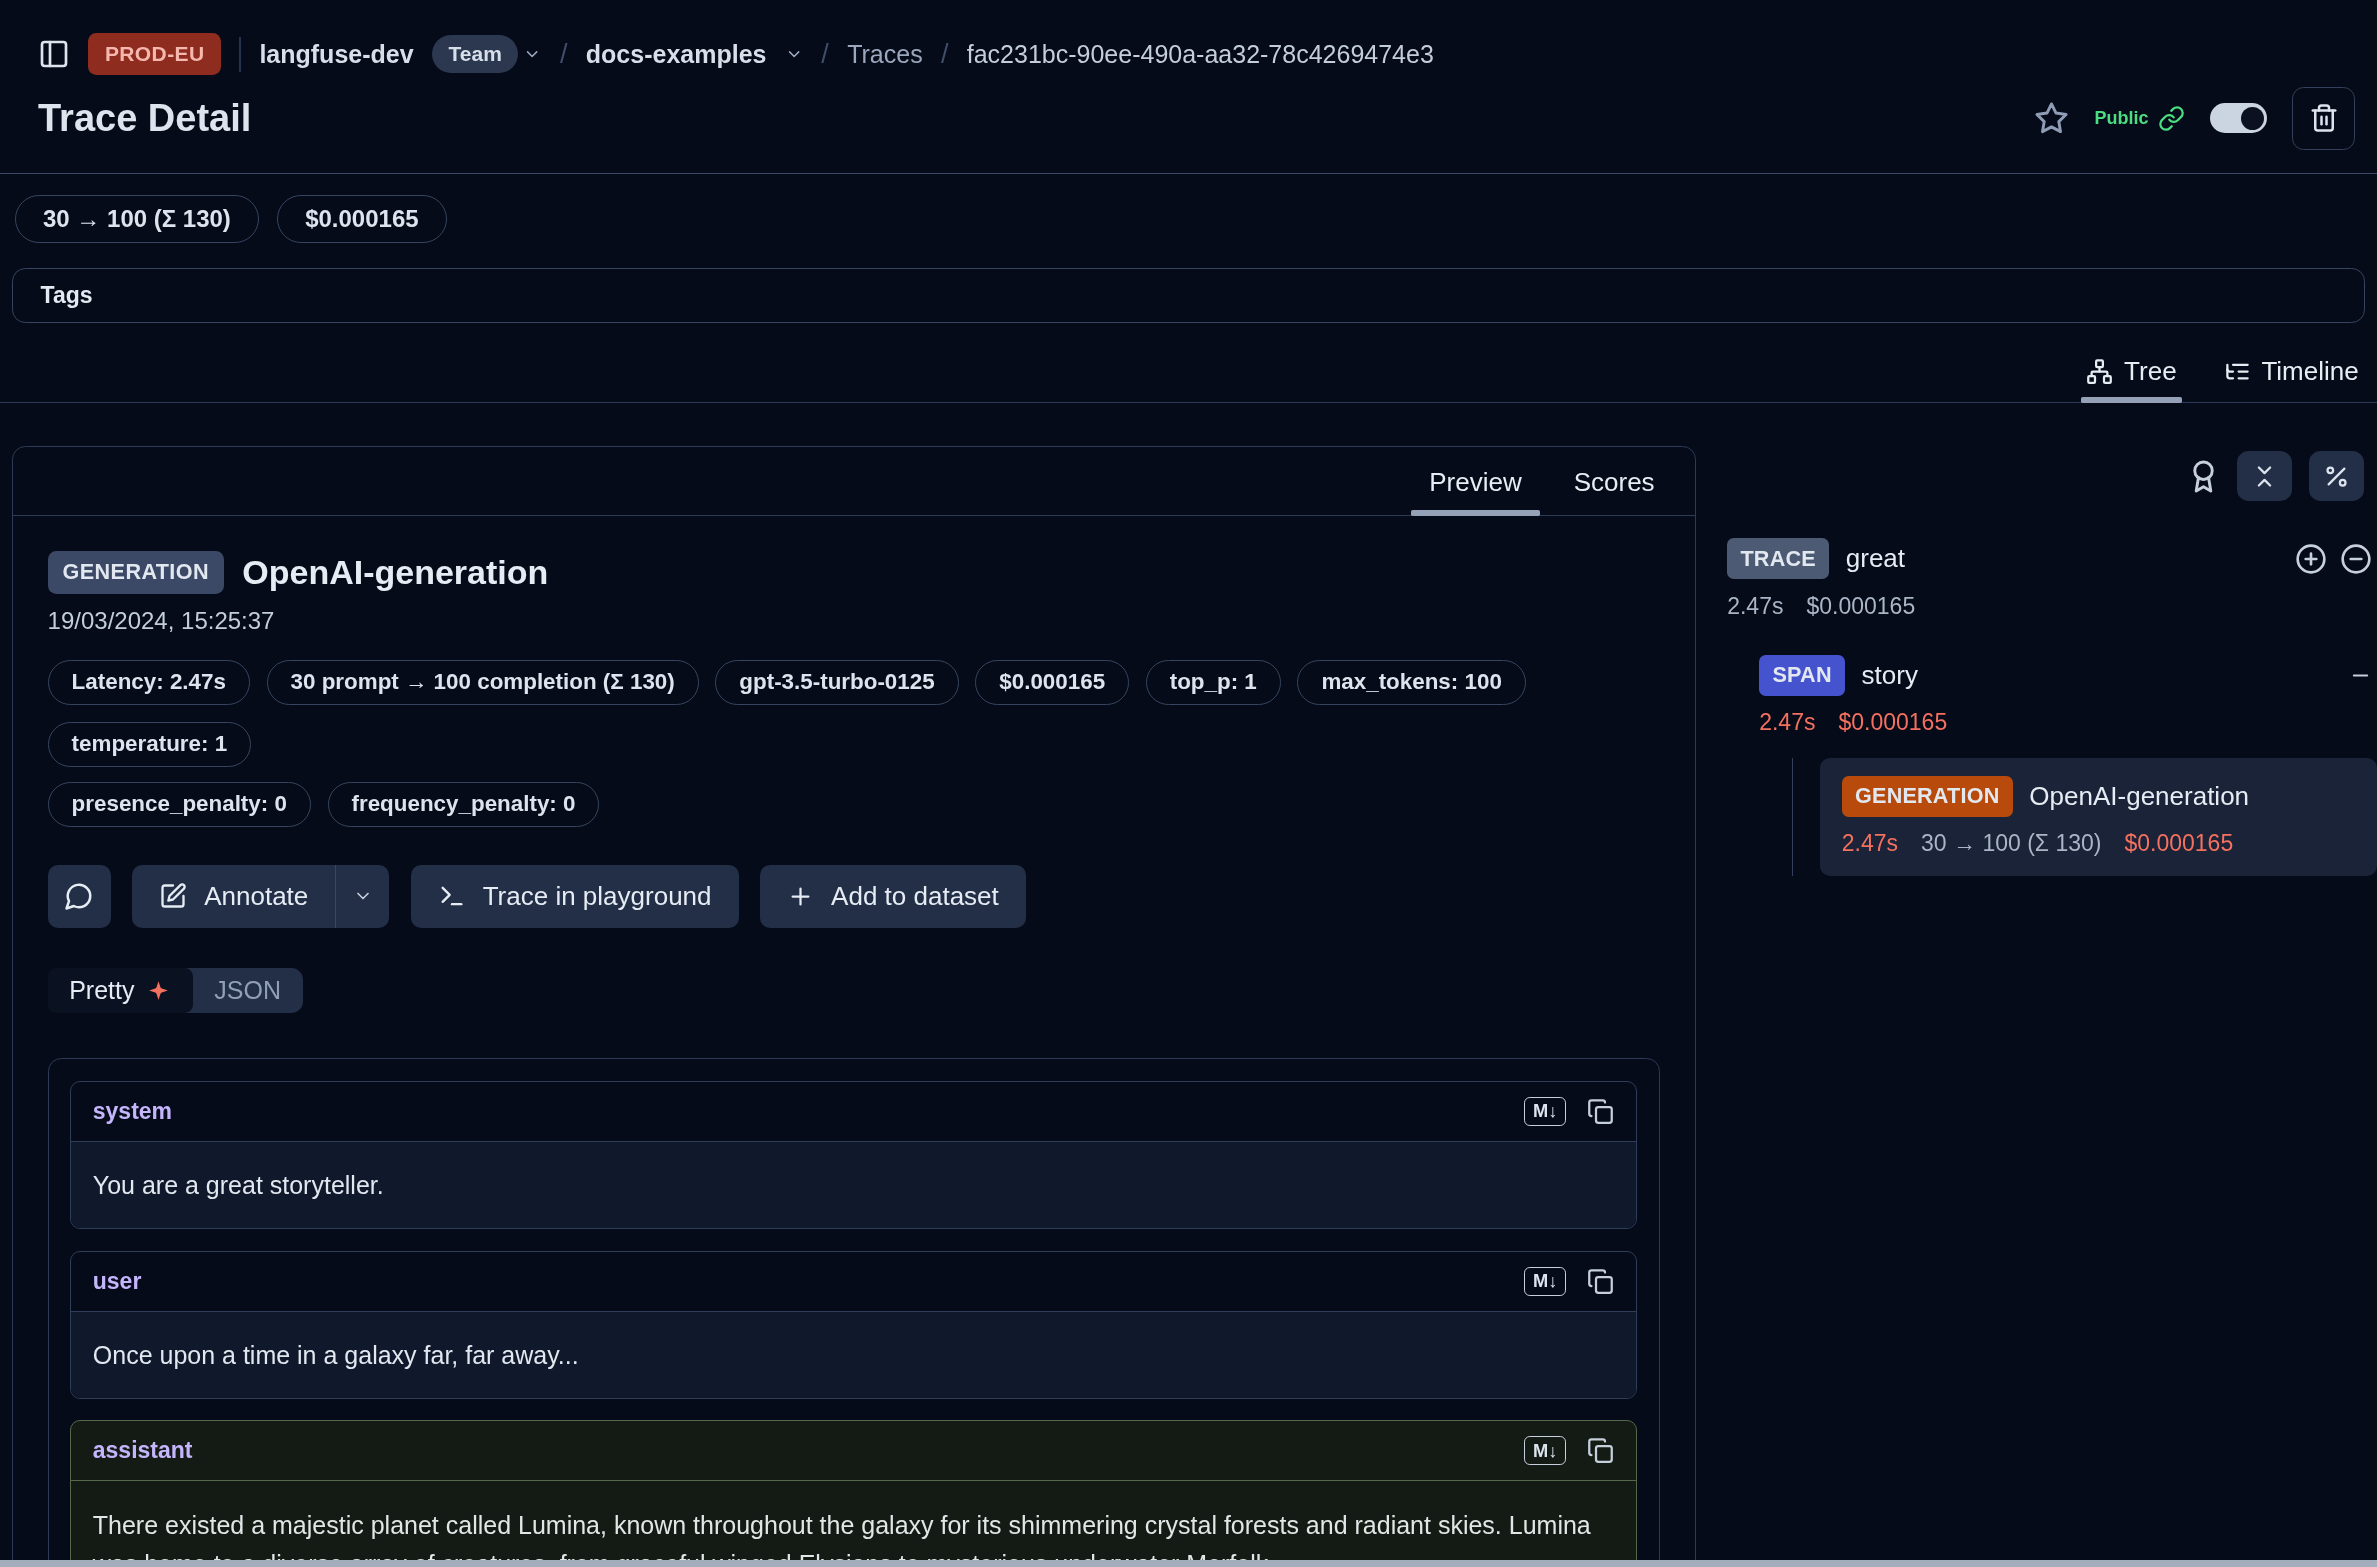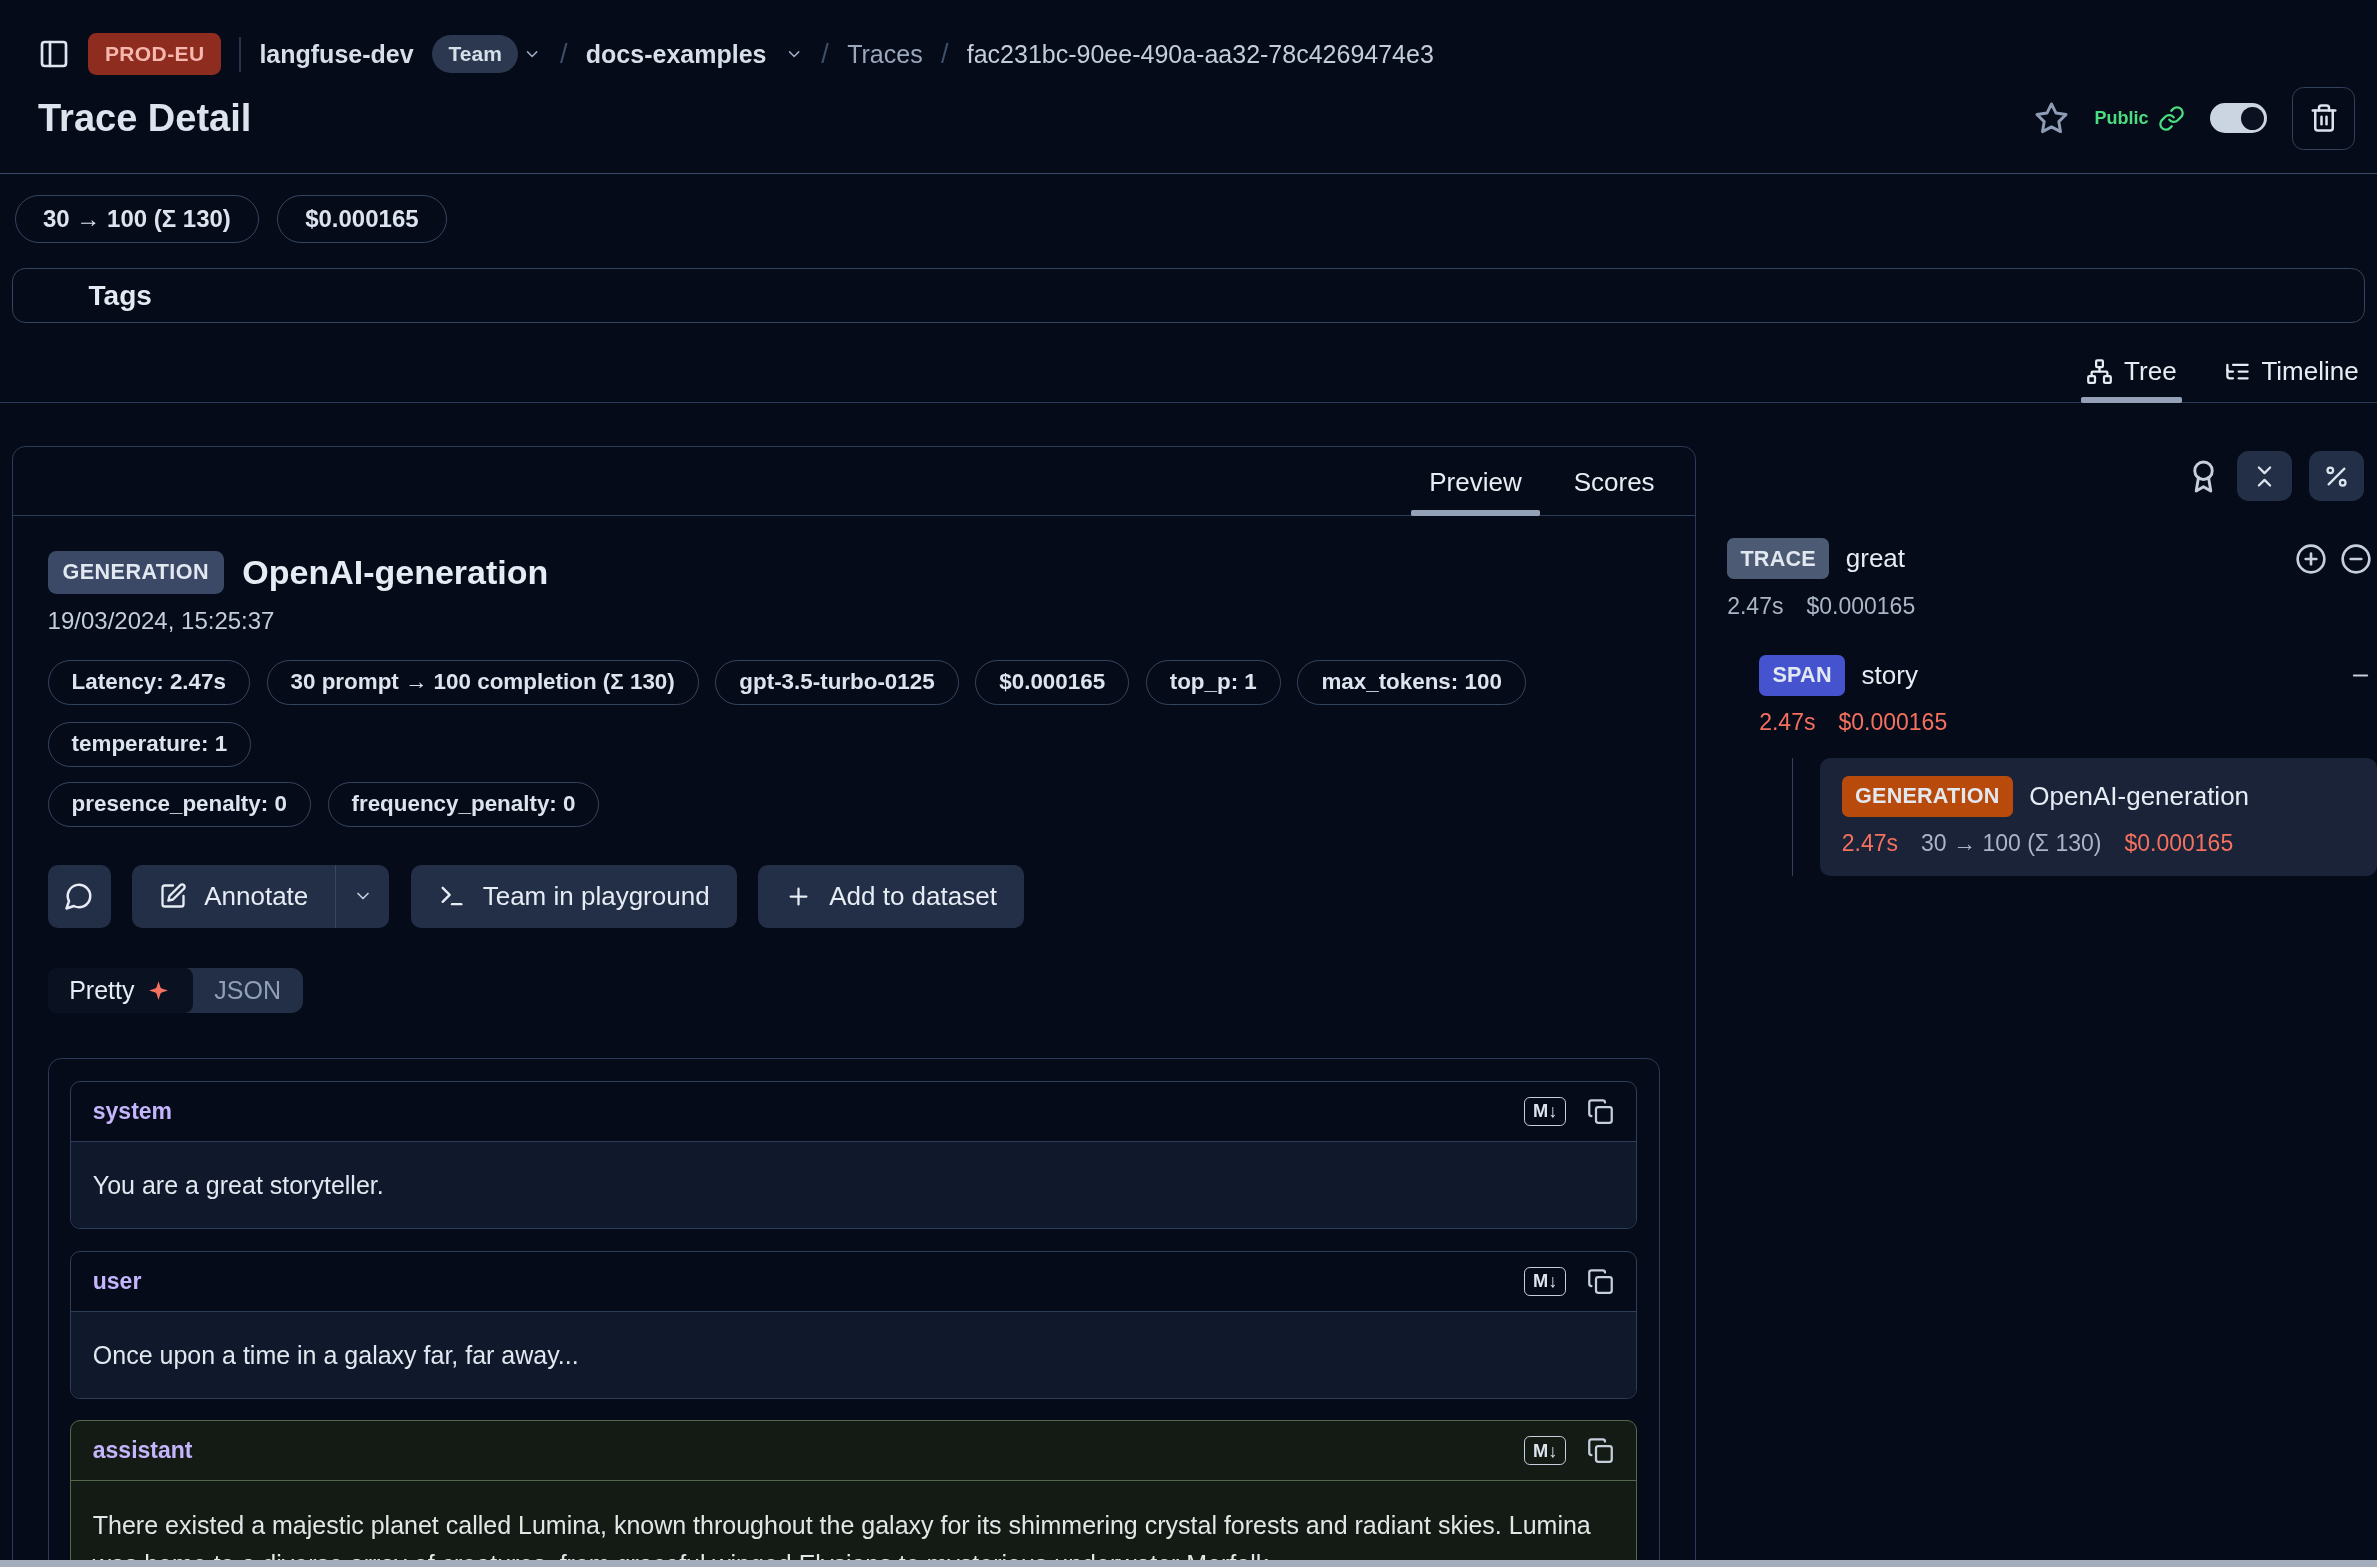--- a/index.html
+++ b/index.html
@@ -55,21 +55,21 @@
   .title-divider{margin-top:23px;height:0.8px;background:var(--border);}
 
   
   .stats-row{display:flex;gap:18.3px;padding:21.6px 0 0 15px;}
   .stat-pill{height:48px;display:flex;align-items:center;padding:0 27px;
     border:1.2px solid var(--pill-border);border-radius:24px;font-size:24px;font-weight:bold;color:#dce4ee;}
 
   
   .tags-box{margin:25px 11.6px 0 11.6px;height:55px;border:1.2px solid var(--pill-border);
     border-radius:13.3px;display:flex;align-items:center;padding:0 28px;}
-  .tags-label{font-size:28px;font-weight:bold;color:#e4eaf2;margin-left:48px;}
+  .tags-label{font-size:23px;font-weight:bold;color:#e4eaf2;}
 
   
   .view-tabs{display:flex;justify-content:flex-end;gap:47px;margin-top:18.3px;
     padding:15px 18.3px 15px 0;border-bottom:0.8px solid var(--border-soft);}
   .vtab{position:relative;display:flex;align-items:center;gap:10.8px;font-size:26px;
     color:#e8edf4;font-weight:500;cursor:pointer;}
   .vtab.active::after{content:"";position:absolute;left:-5px;right:-5px;bottom:-16px;
     height:6.7px;background:var(--underline);border-radius:1.7px;}
 
   
@@ -314,21 +314,21 @@
             </span>
           </button>
         </div>
         <button class="act-btn">
           <span>
             <svg width="28" height="28" viewBox="0 0 24 24" stroke-width="1.8">
                 <polyline points="4 17 10 11 4 5"></polyline>
                 <line x1="12" y1="19" x2="20" y2="19"></line>
               </svg>
           </span>
-          <span>Team in playground</span>
+          <span>Trace in playground</span>
         </button>
         <button class="act-btn">
           <span>
             <svg width="27" height="27" viewBox="0 0 24 24" stroke-width="1.8">
                 <path d="M5 12h14"></path>
                 <path d="M12 5v14"></path>
               </svg>
           </span>
           <span>Add to dataset</span>
         </button>

